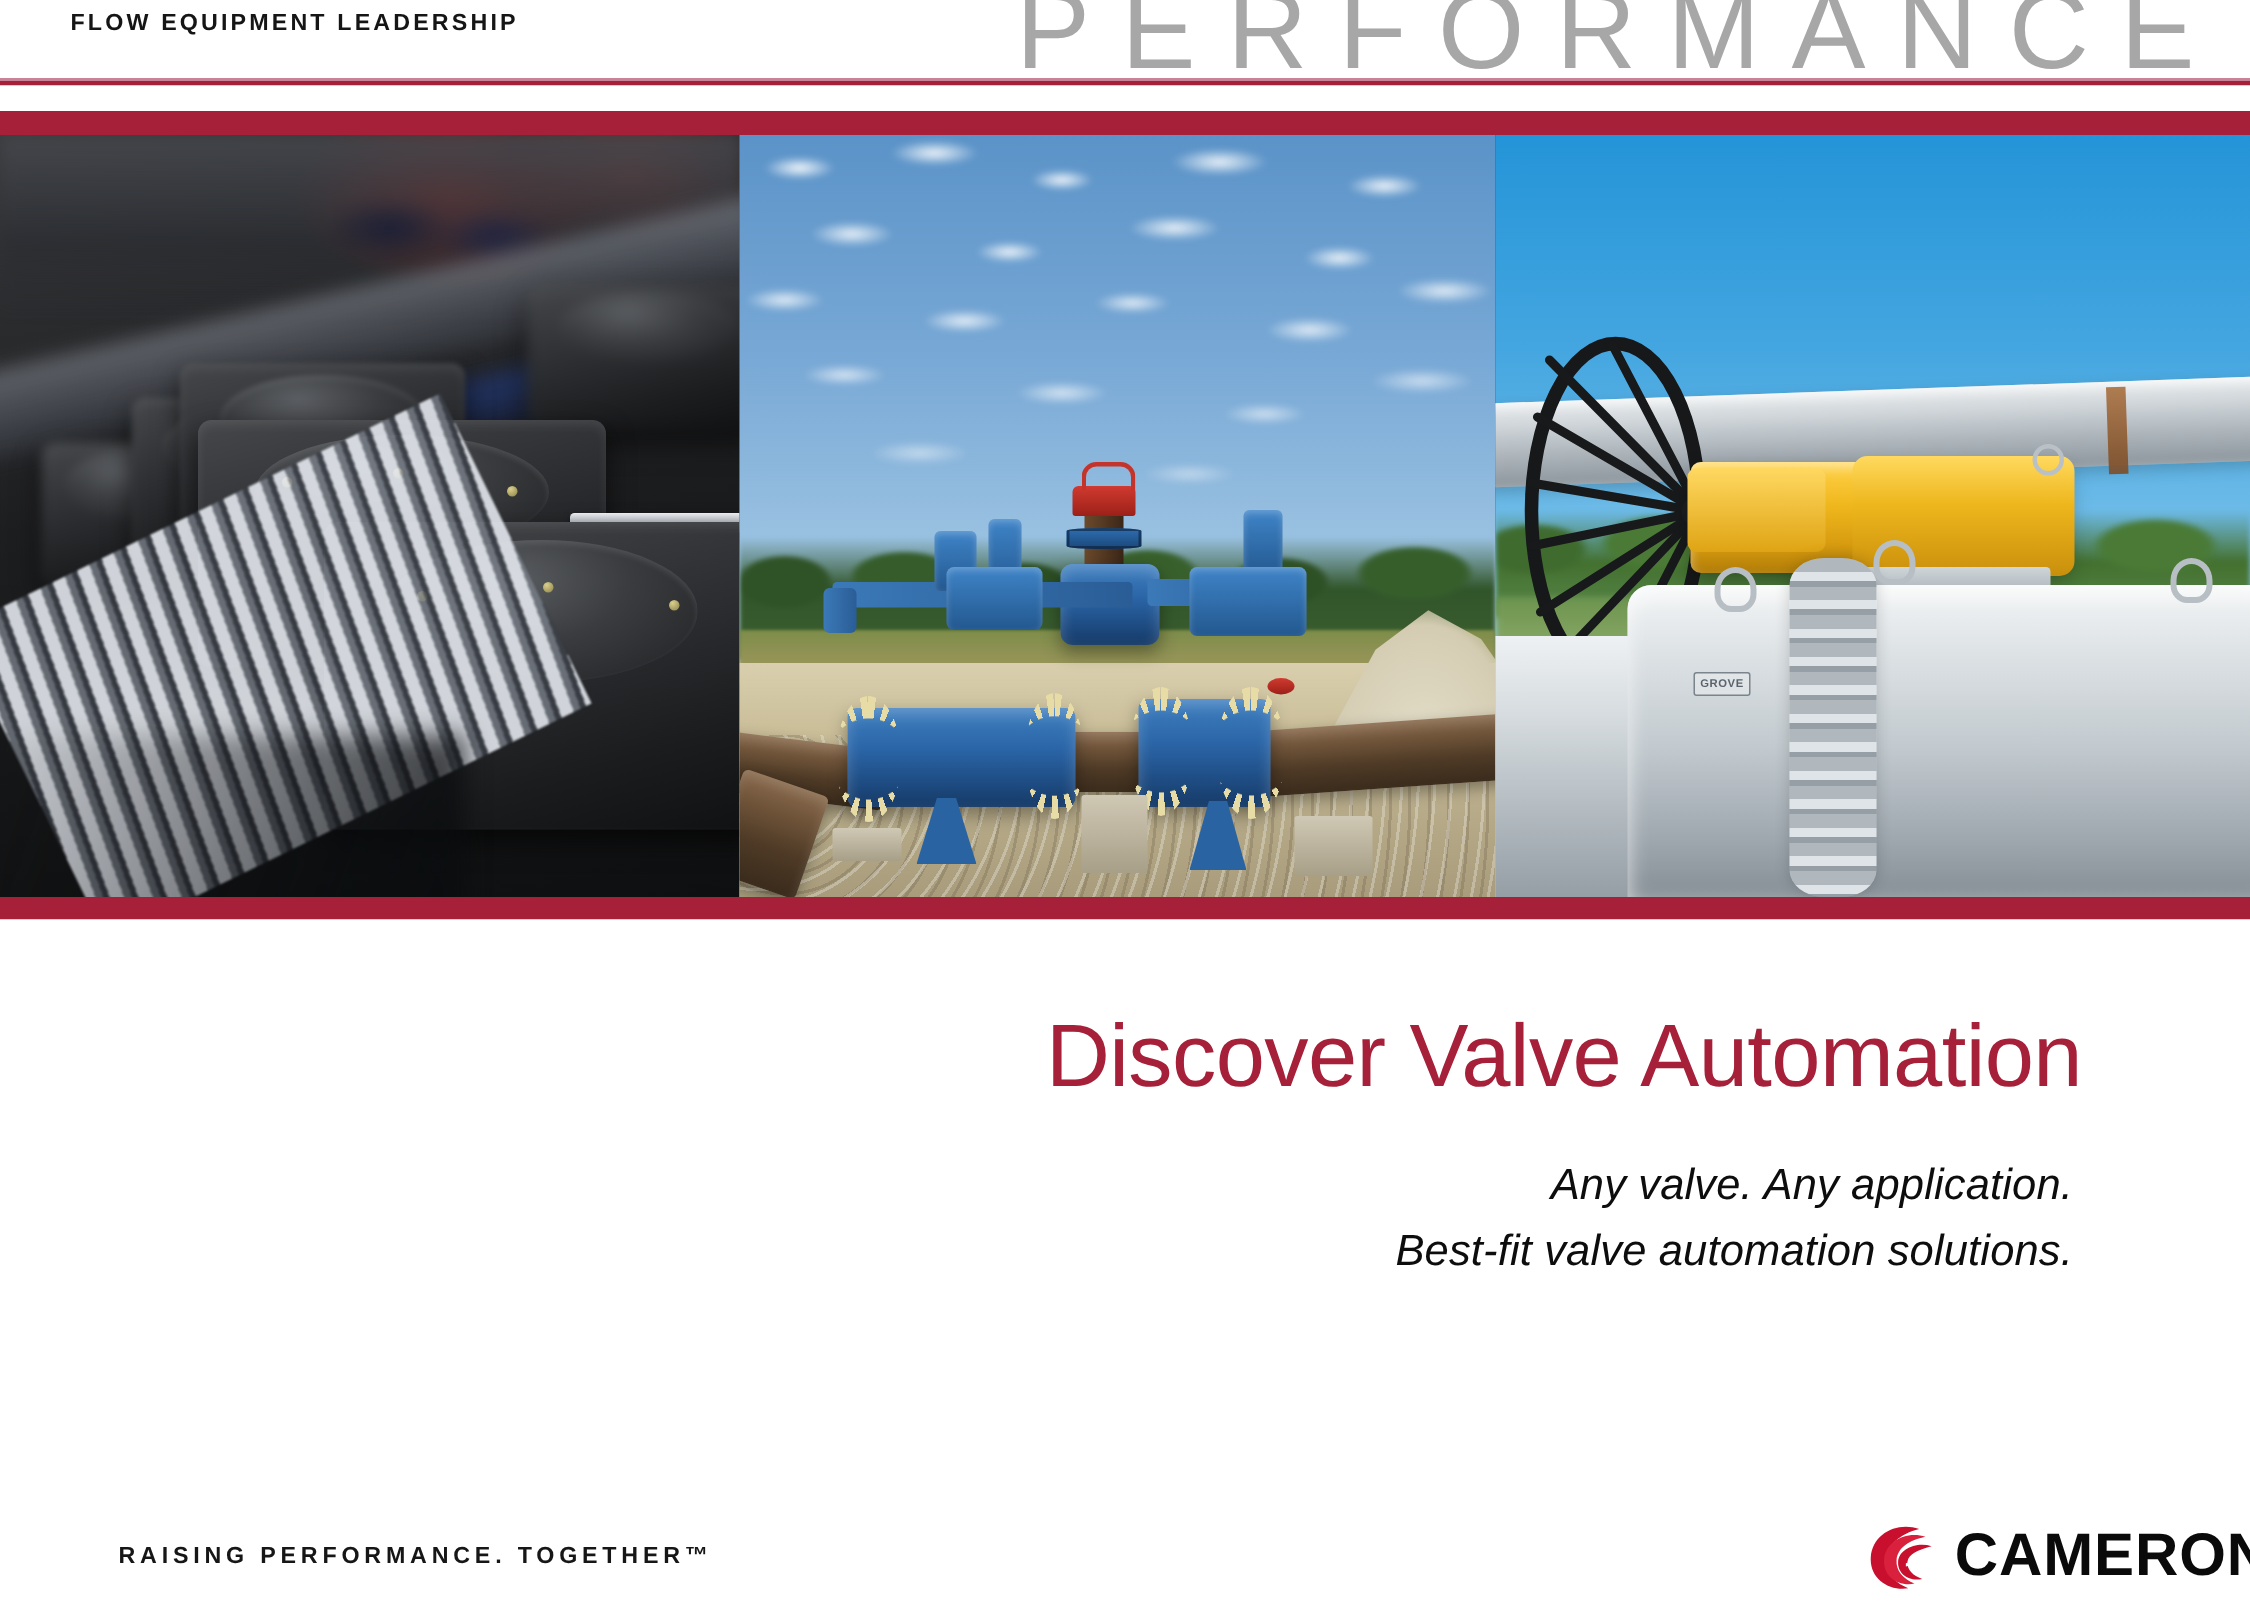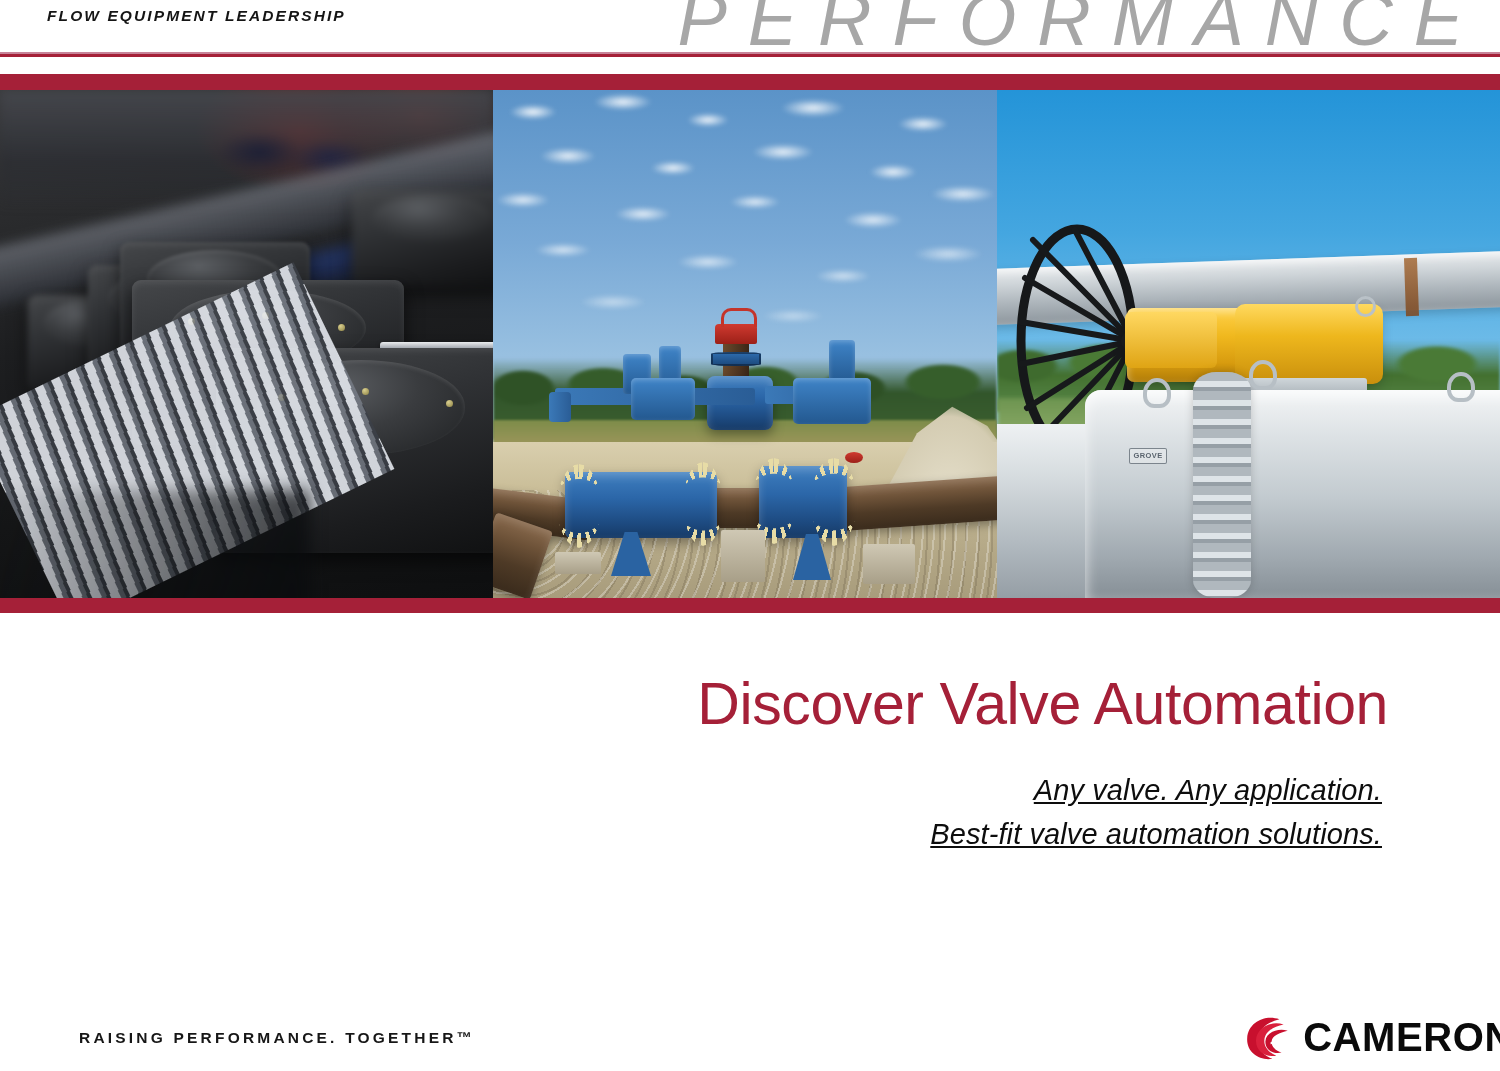--- a/index.html
+++ b/index.html
@@ -17,21 +17,20 @@
   }
 
   
   #header {
     position: absolute;
     left: 0; top: 0;
     width: 1500px;
     height: 68px;
     background: #ffffff;
     overflow: hidden;
-    font-style: italic;
   }
   #eyebrow {
     position: absolute;
     left: 47px;
     top: 7px;
     font-size: 15.5px;
     font-weight: bold;
     letter-spacing: 2.1px;
     color: #151515;
     white-space: nowrap;
@@ -473,21 +472,20 @@
   }
   #sub-1, #sub-2 {
     position: absolute;
     width: 1382px;
     text-align: right;
     font-size: 29px;
     font-style: italic;
     color: #0d0d0d;
     letter-spacing: .1px;
     white-space: nowrap;
-    text-decoration: underline;
   }
   #sub-1 { left: 0; top: 161px; }
   #sub-2 { left: 0; top: 205px; }
 
   
   #footer-tagline {
     position: absolute;
     left: 51px;
     bottom: 24px;
     font-size: 15.5px;

